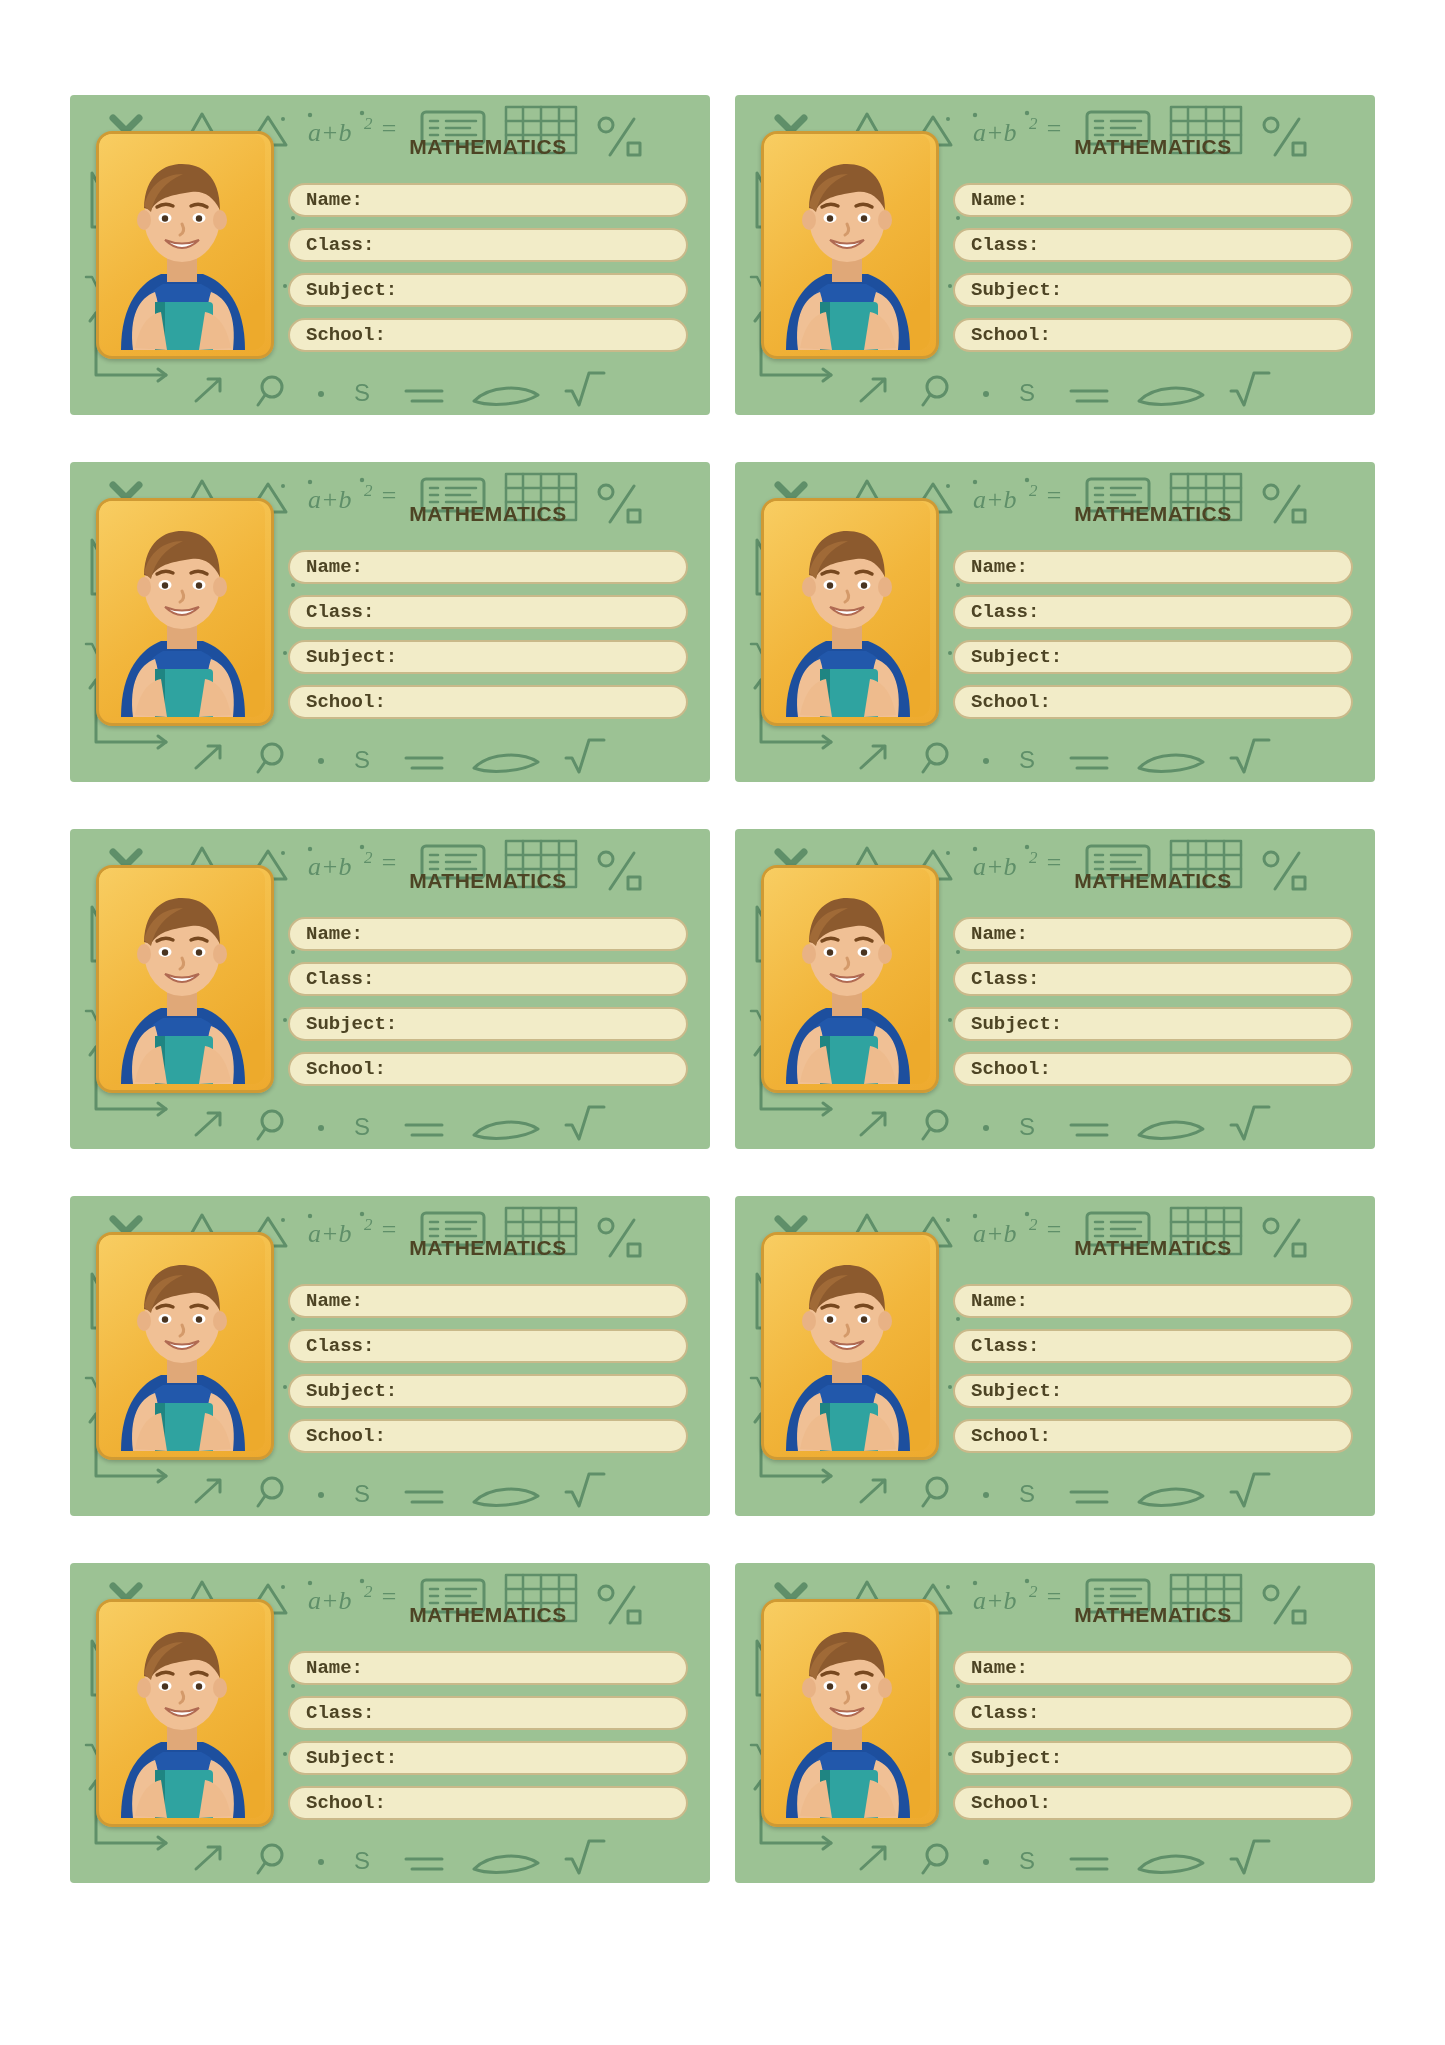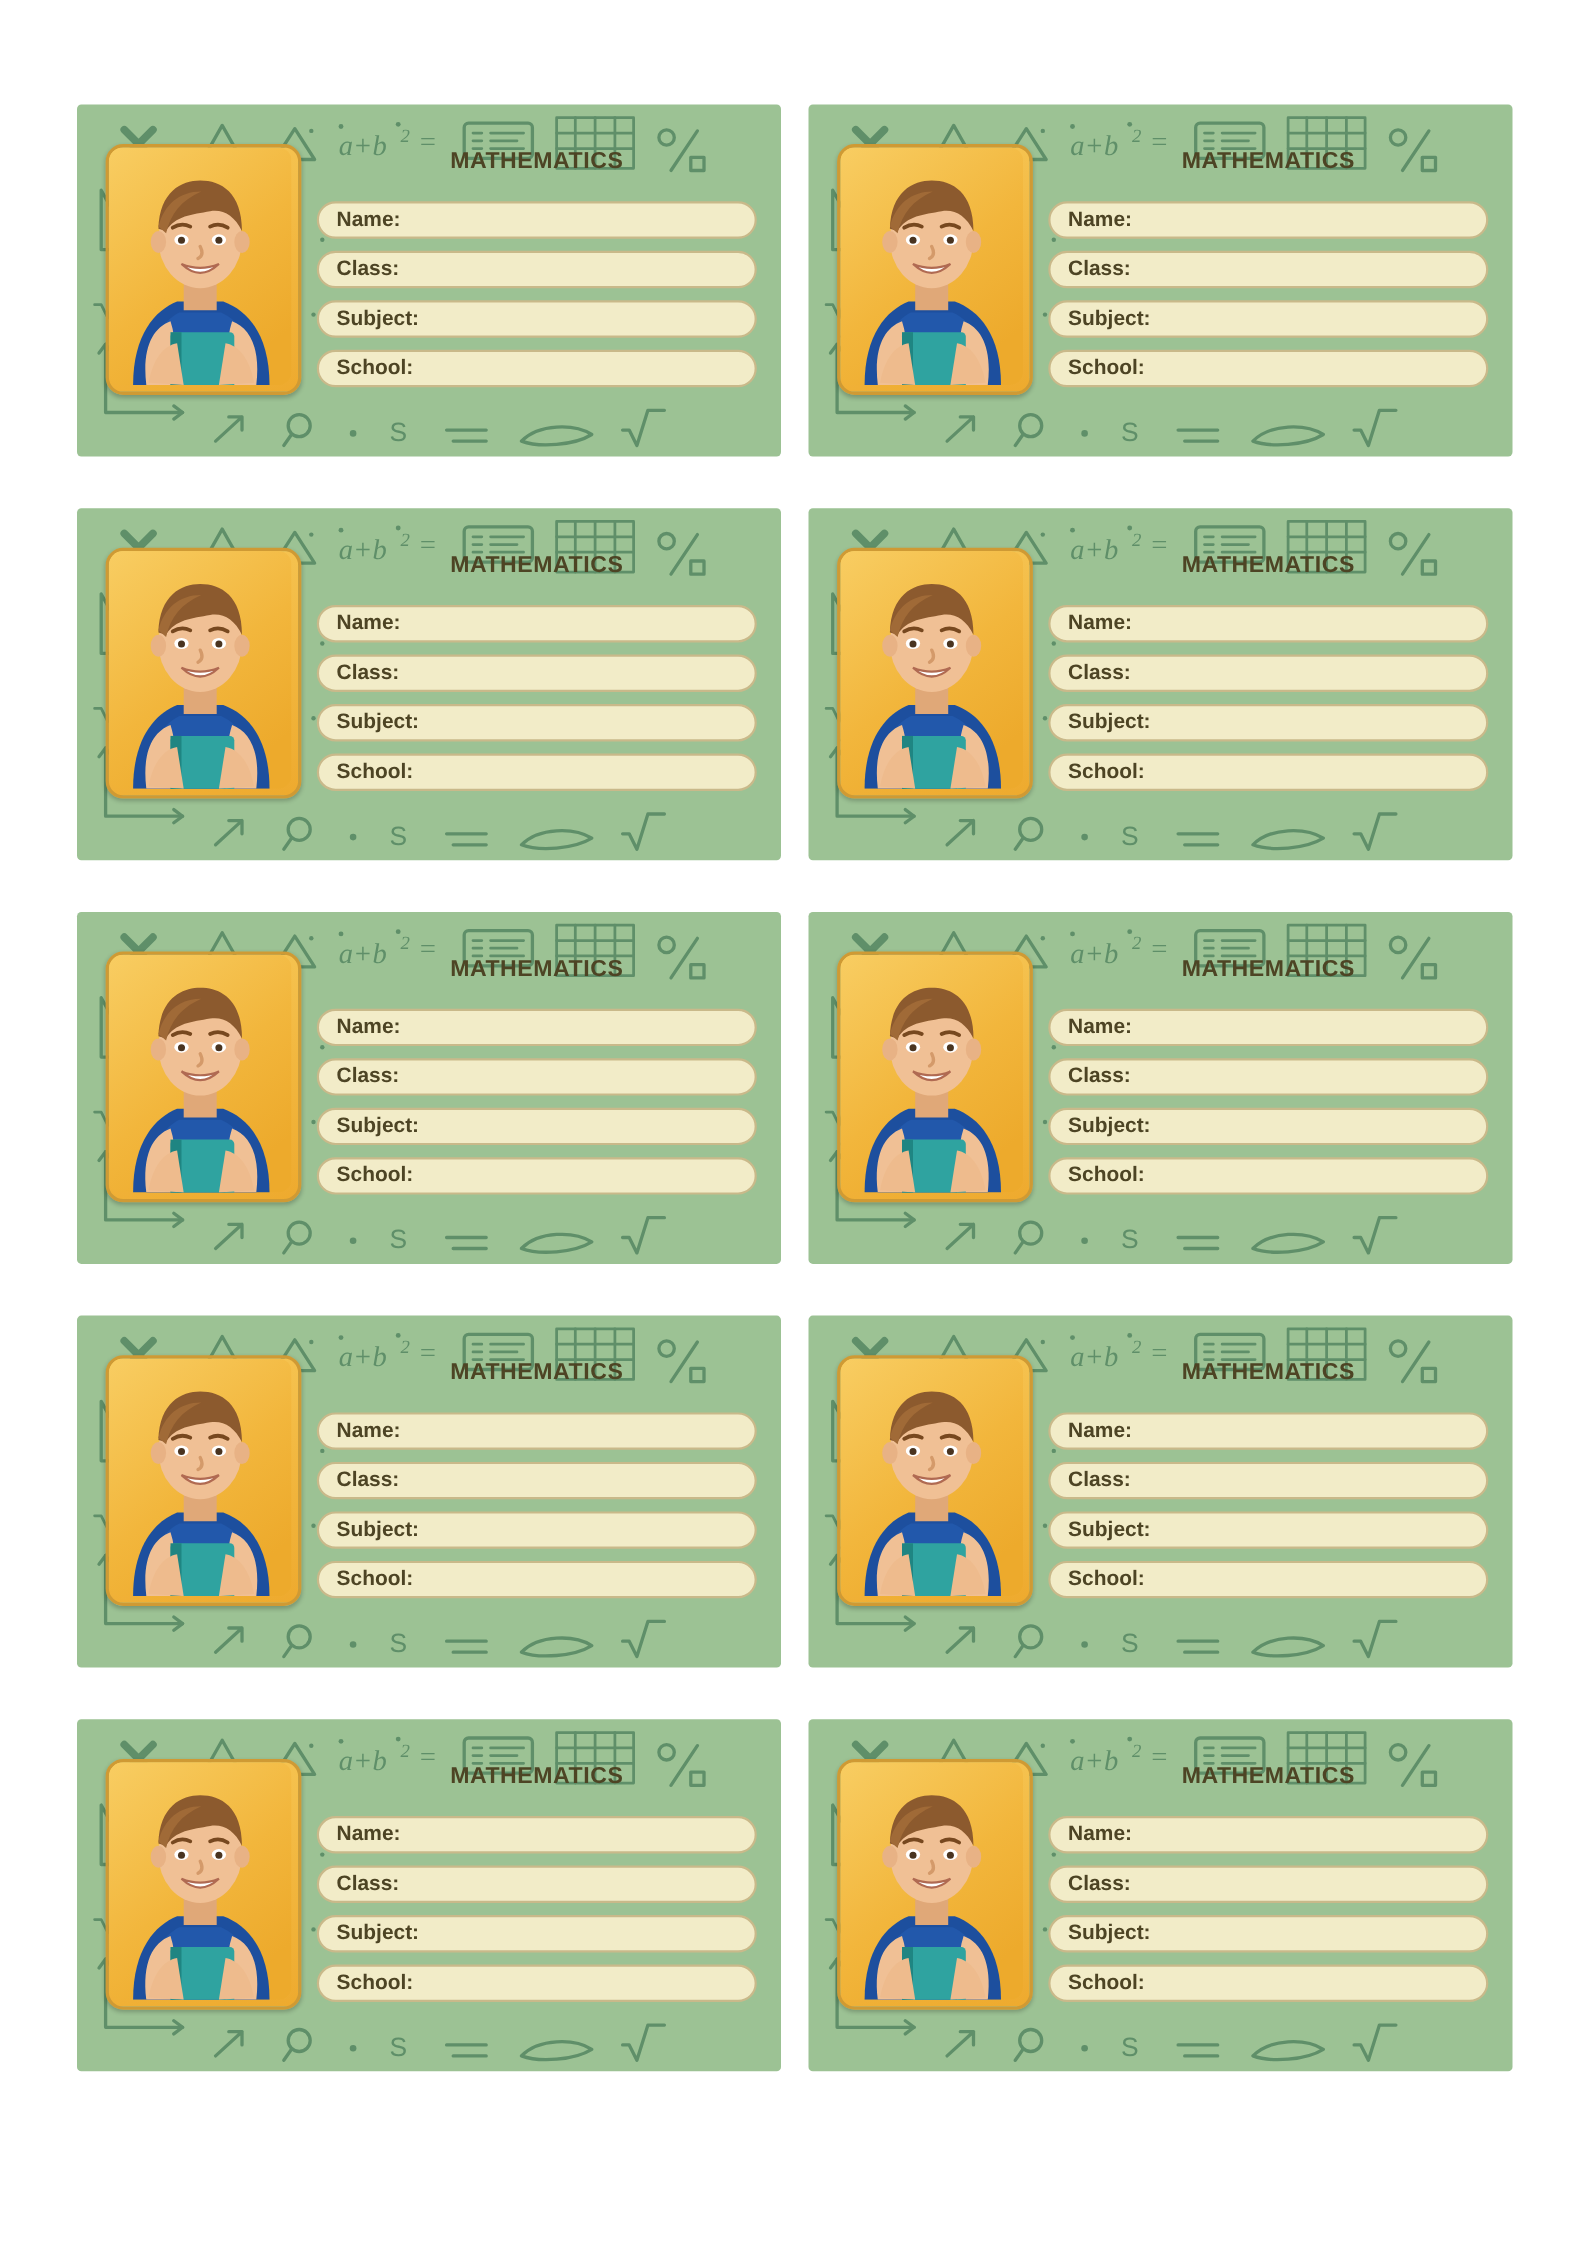--- a/index.html
+++ b/index.html
@@ -109,20 +109,21 @@
   }
   .field-row {
     height: 34px;
     margin-bottom: 11px;
     background: #f2ecc8;
     border: 2px solid #c9b98a;
     border-radius: 17px;
     display: flex;
     align-items: center;
     box-sizing: border-box;
+    font-family: Liberation Mono, monospace;
   }
   .field-label {
     padding-left: 16px;
     font-size: 19px;
     font-weight: bold;
     color: #4d4424;
     white-space: nowrap;
   }
 </style>
 </head>

